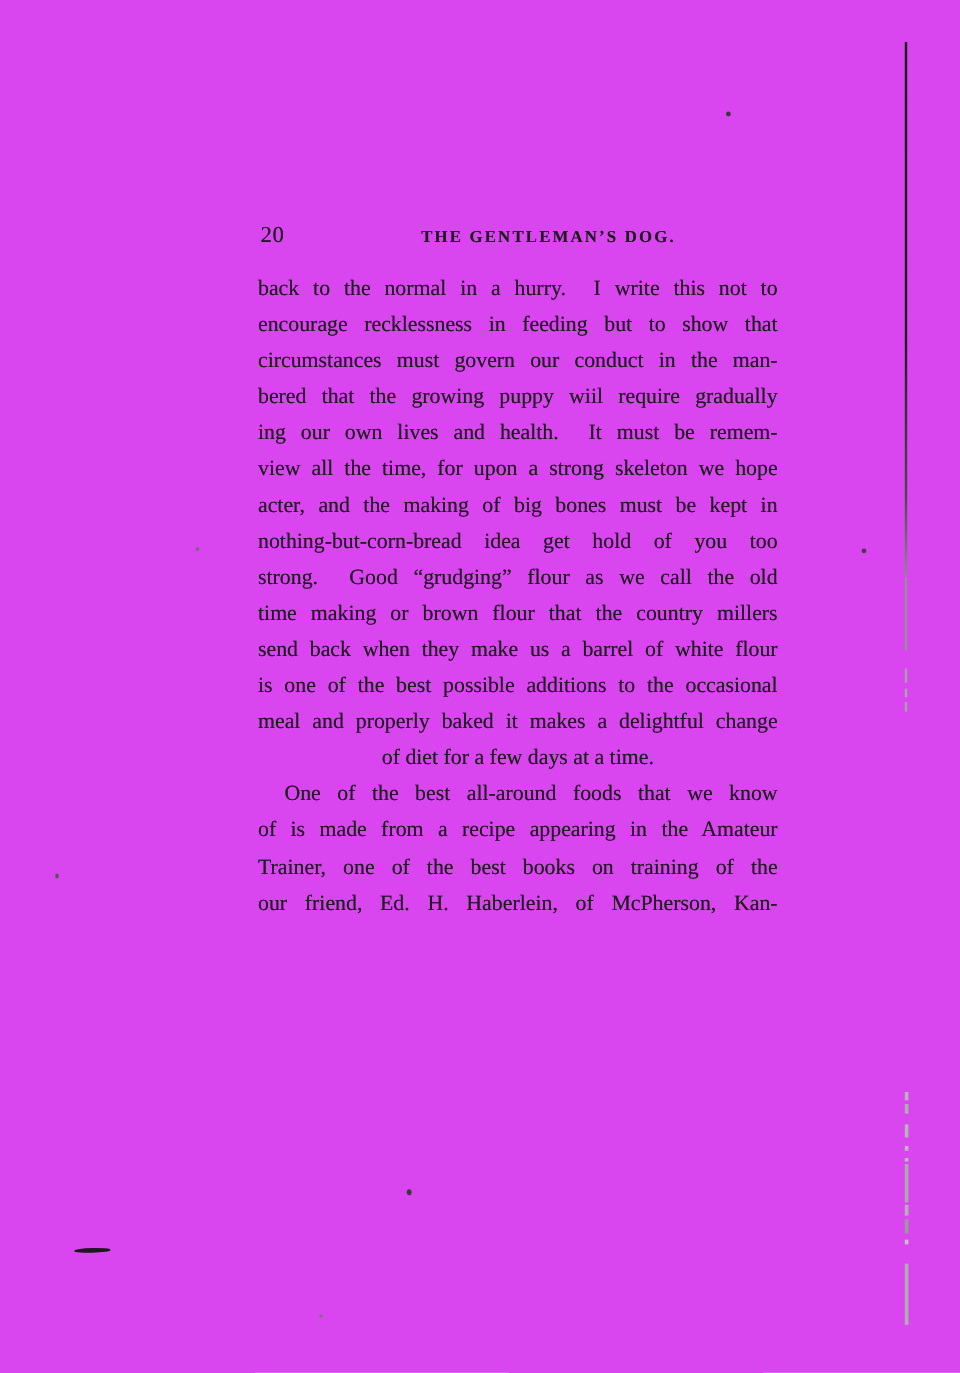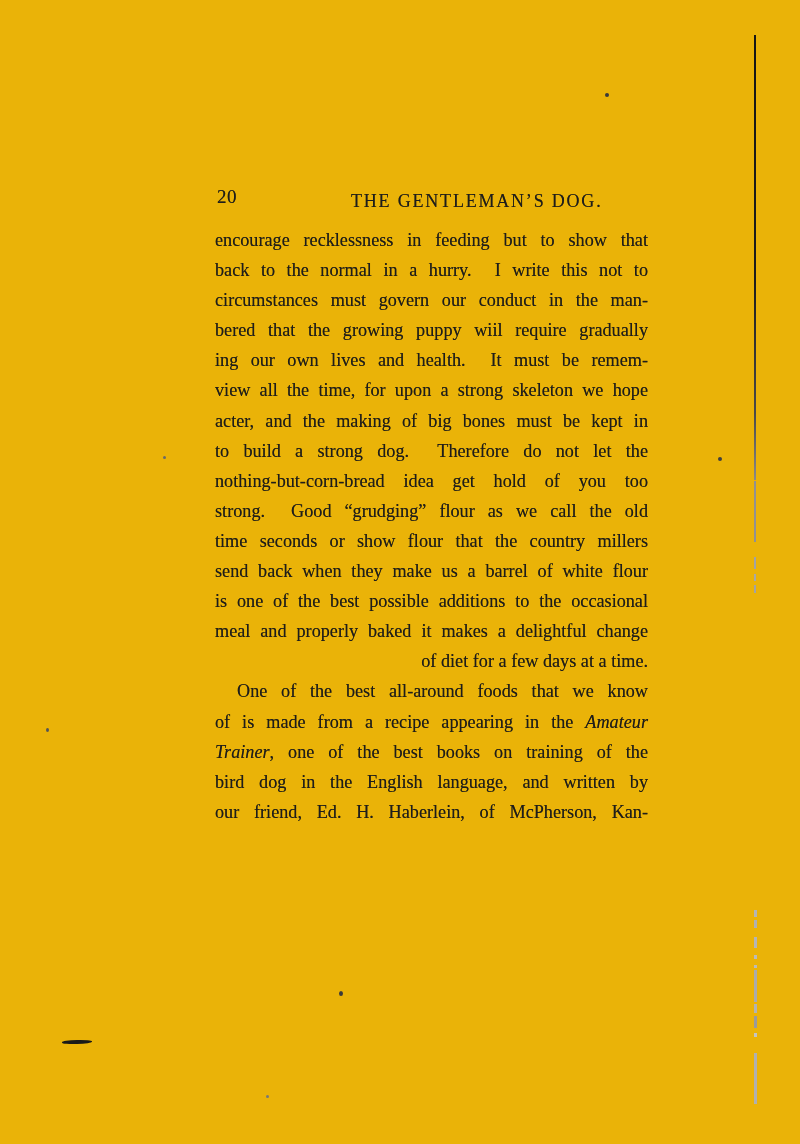--- a/index.html
+++ b/index.html
@@ -4,45 +4,45 @@
 <style>
   html, body { margin: 0; padding: 0; }
   body {
     width: 800px; height: 1144px;
     background: #ffffff;
     position: relative;
     overflow: hidden;
     font-family: "Liberation Serif", "DejaVu Serif", serif;
     color: #1d1d1d;
   }
-  .page { position: absolute; inset: 0; background: #eab308; padding-left: 44px; }
+  .page { position: absolute; inset: 0; background: #d946ef; padding-left: 44px; }
 
   
   .page-number {
     position: absolute; left: 217px; top: 186px;
     font-size: 19px; letter-spacing: 0.5px;
     text-shadow: 0 0 0.5px rgba(0,0,0,0.55);
   }
   .running-head {
     position: absolute; left: 351px; top: 191px;
-    font-size: 18px; font-weight: 400; letter-spacing: 1.8px;
+    font-size: 14px; font-weight: 700; letter-spacing: 1.8px;
     white-space: nowrap;
     text-shadow: 0 0 0.4px rgba(0,0,0,0.5);
   }
 
   
   .text-block {
     position: absolute; left: 215px; top: 225px; width: 433px;
     font-size: 18.2px; line-height: 30.1px;
     text-shadow: 0 0 0.5px rgba(0,0,0,0.55);
   }
-  .line { text-align: right; }
+  .line { text-align: center; }
   .line.just { text-align: justify; text-align-last: justify; }
   .line.indent { text-indent: 22px; }
-  .italic { font-style: italic; }
+  .italic { }
 
   
   .edge { position: absolute; background: #8a8a8a; }
   .edge-a { left: 754px; top: 35px; width: 2px; height: 445px;
             background: linear-gradient(#161616 0%, #1d1d1d 55%, #4a4a4a 85%, #8a8a8a 100%); }
   .edge-b { left: 754px; top: 481px; width: 2px; height: 61px; background: #919191; }
   .edge-c1 { left: 754px; top: 557px; width: 2px; height: 12px; background: #a3a3a3; }
   .edge-c2 { left: 754px; top: 574px; width: 2px; height: 7px;  background: #a8a8a8; }
   .edge-c3 { left: 754px; top: 585px; width: 2px; height: 8px;  background: #a3a3a3; }
   .edge-d1 { left: 754px; top: 910px;  width: 3px; height: 7px;  background: #b5b5b5; }
@@ -72,39 +72,37 @@
 </style>
 </head>
 <body>
 
 <div class="page">
 
   <span class="page-number">20</span>
   <span class="running-head">THE GENTLEMAN’S DOG.</span>
 
   <div class="text-block">
+      <div class="line just"><span>back to the normal in a hurry.&nbsp; I write this not to</span></div>
       <div class="line just"><span>encourage recklessness in feeding but to show that</span></div>
-      <div class="line just"><span>back to the normal in a hurry.&nbsp; I write this not to</span></div>
       <div class="line just"><span>circumstances must govern our conduct in the man-</span></div>
       <div class="line just"><span>bered that the growing puppy wiil require gradually</span></div>
       <div class="line just"><span>ing our own lives and health.&nbsp; It must be remem-</span></div>
       <div class="line just"><span>view all the time, for upon a strong skeleton we hope</span></div>
       <div class="line just"><span>acter, and the making of big bones must be kept in</span></div>
-      <div class="line just"><span>to build a strong dog.&nbsp; Therefore do not let the</span></div>
       <div class="line just"><span>nothing-but-corn-bread idea get hold of you too</span></div>
       <div class="line just"><span>strong.&nbsp; Good “grudging” flour as we call the old</span></div>
-      <div class="line just"><span>time seconds or show flour that the country millers</span></div>
+      <div class="line just"><span>time making or brown flour that the country millers</span></div>
       <div class="line just"><span>send back when they make us a barrel of white flour</span></div>
       <div class="line just"><span>is one of the best possible additions to the occasional</span></div>
       <div class="line just"><span>meal and properly baked it makes a delightful change</span></div>
       <div class="line"><span>of diet for a few days at a time.</span></div>
       <div class="line just indent"><span>One of the best all-around foods that we know</span></div>
       <div class="line just"><span>of is made from a recipe appearing in the </span><span class="italic">Amateur</span></div>
       <div class="line just"><span class="italic">Trainer</span><span>, one of the best books on training of the</span></div>
-      <div class="line just"><span>bird dog in the English language, and written by</span></div>
       <div class="line just"><span>our friend, Ed. H. Haberlein, of McPherson, Kan-</span></div>
     </div>
 
   <div class="edge edge-a"></div>
   <div class="edge edge-b"></div>
   <div class="edge edge-c1"></div>
   <div class="edge edge-c2"></div>
   <div class="edge edge-c3"></div>
   <div class="edge edge-d1"></div>
   <div class="edge edge-d2"></div>

